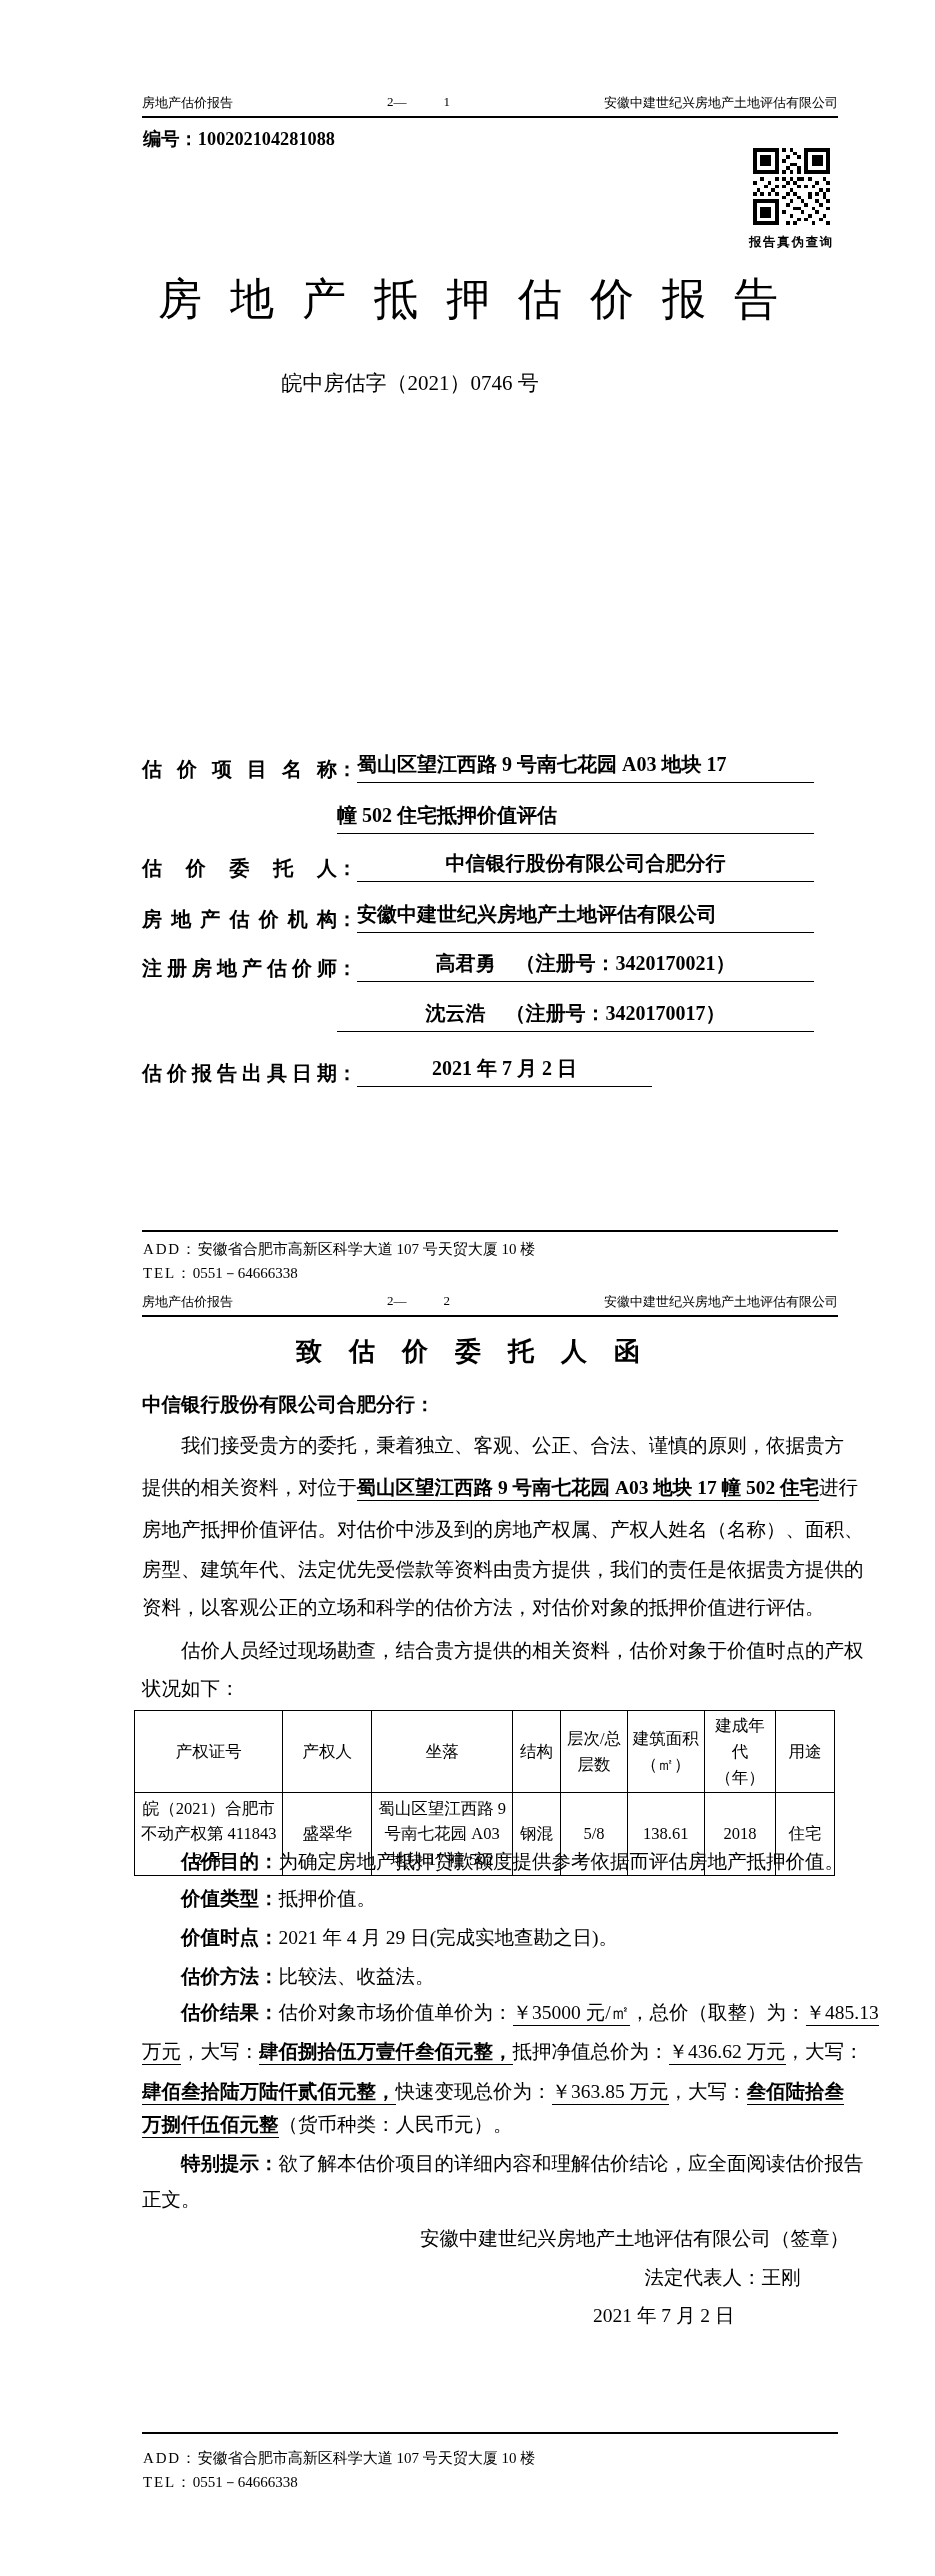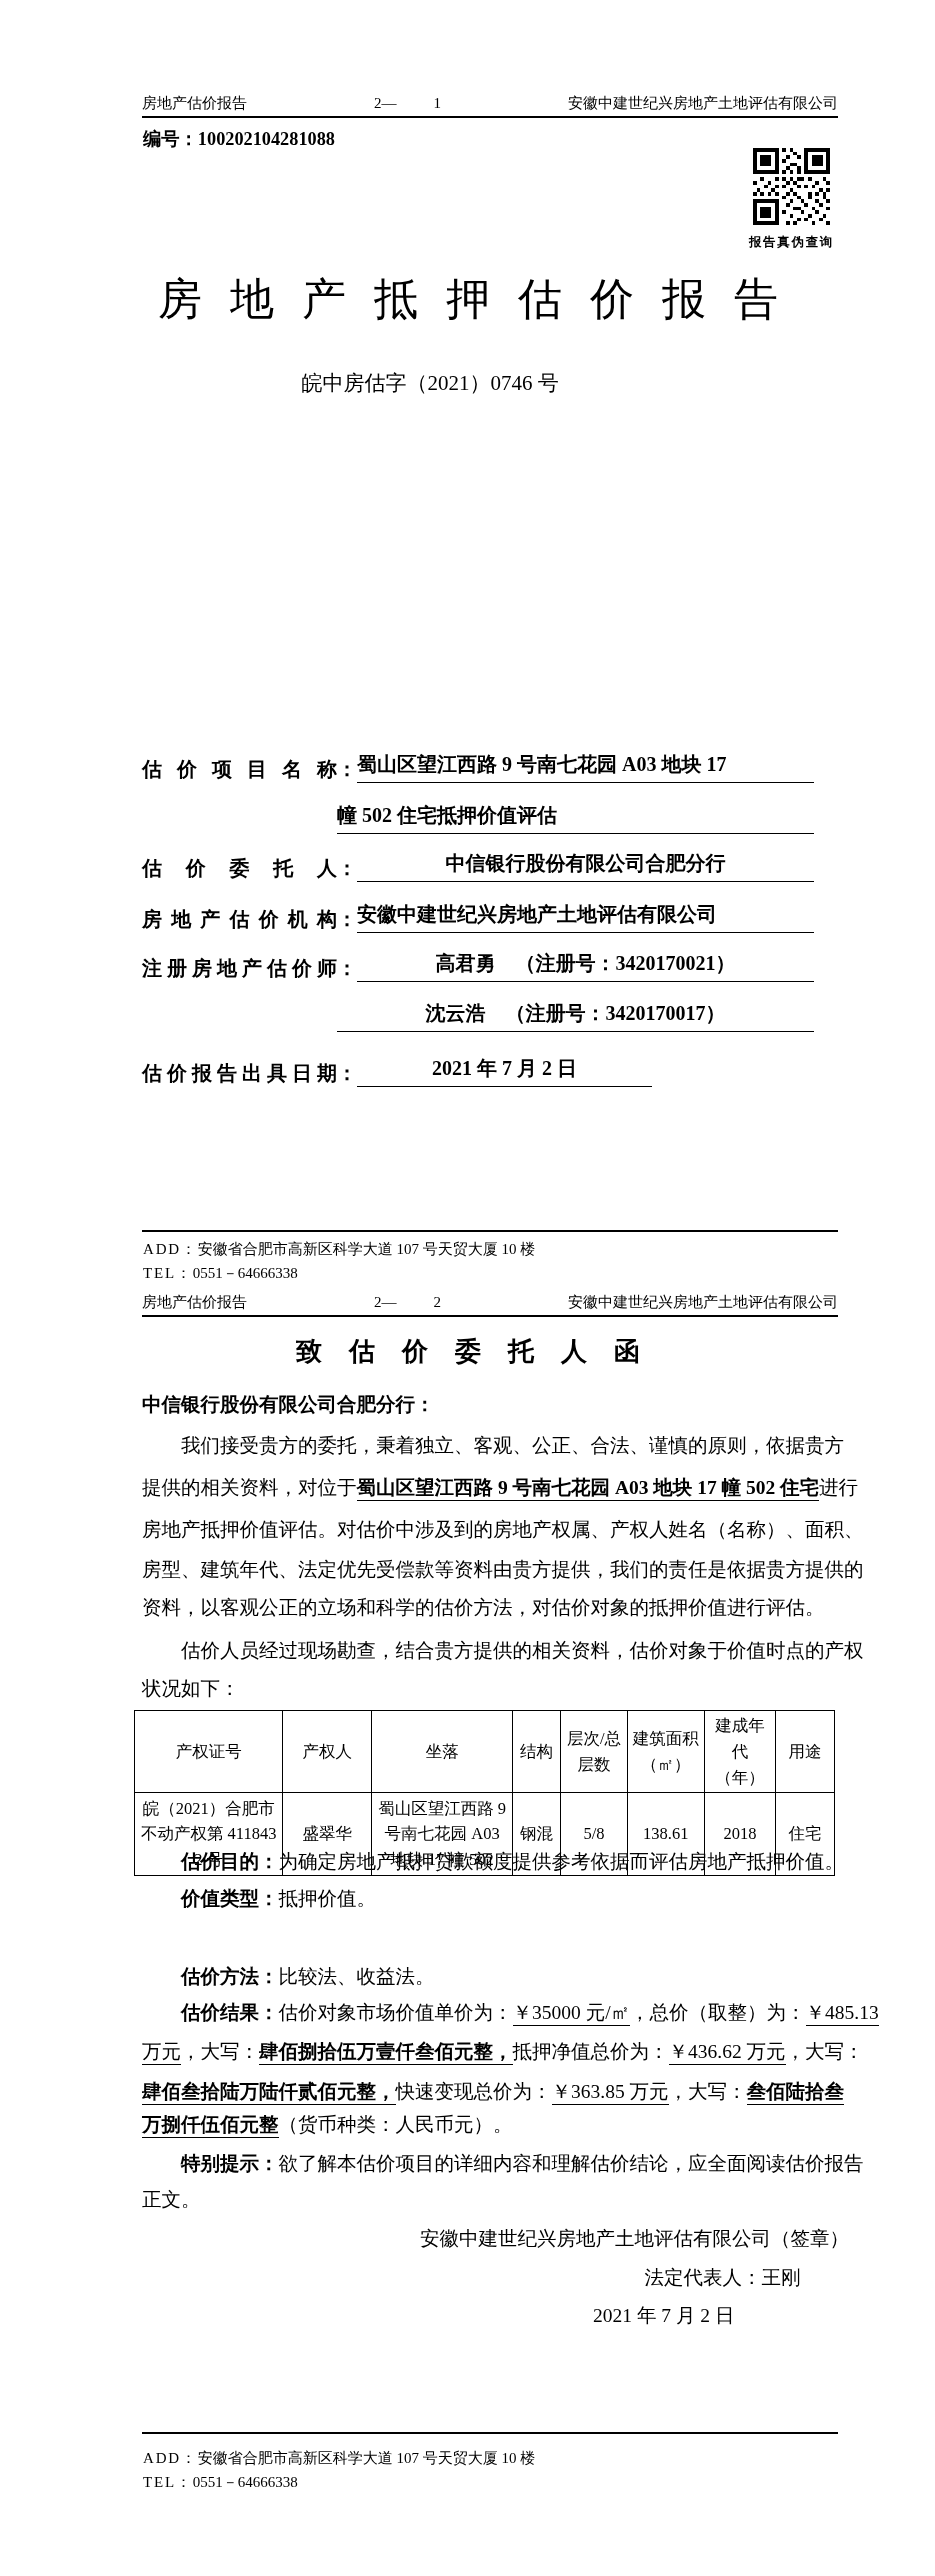--- a/index.html
+++ b/index.html
@@ -1,32 +1,32 @@
 <!DOCTYPE html>
 <html style="font-size:9.4px"><head>
 <meta charset="utf-8">
 <style>
   html,body{margin:0;padding:0;background:#ffffff;}
   #doc{position:relative;width:936px;height:2576px;background:#fff;color:#000;
        font-family:"Liberation Serif","DejaVu Serif",serif;overflow:hidden;}
   
   .phead{position:absolute;left:142px;width:696px;display:flex;justify-content:space-between;
-         align-items:center;font-size:15px;white-space:nowrap;}
+         align-items:flex-start;font-size:13px;white-space:nowrap;}
   .phead .ctr{display:flex;gap:37px;}
   .prule{position:absolute;left:142px;width:696px;height:2.4px;background:#000;}
   .fline{position:absolute;left:143px;font-size:15px;white-space:nowrap;}
   .fline .flabel{letter-spacing:1.8px;}
   
   .serial{position:absolute;left:143px;top:126px;font-size:18.3px;font-weight:bold;white-space:nowrap;}
   .qrbox{position:absolute;left:751px;top:146px;width:81px;height:81px;background:#fff;}
   .qrcap{position:absolute;left:738px;top:234px;width:107px;text-align:center;
          font-size:12.4px;font-weight:bold;letter-spacing:1.8px;white-space:nowrap;}
   .title{position:absolute;left:0;top:270px;width:936px;text-align:center;font-size:44px;
          font-weight:normal;letter-spacing:28px;padding-left:28px;box-sizing:border-box;white-space:nowrap;}
-  .docno{position:absolute;left:0;top:369px;width:820px;text-align:center;font-size:21px;white-space:nowrap;padding-left:20px;}
+  .docno{position:absolute;left:0;top:369px;width:820px;text-align:center;font-size:21px;white-space:nowrap;}
   .crow{position:absolute;left:142px;width:672px;display:flex;align-items:flex-end;
         font-size:20px;font-weight:bold;height:35px;}
   .crow .lbl{flex:none;width:195px;text-align:justify;text-align-last:justify;white-space:nowrap;}
   .crow .cln{flex:none;}
   .crow .val{flex:1 1 auto;border-bottom:1.8px solid #000;padding-bottom:4.1px;white-space:nowrap;}
   .crow .val.center{text-align:center;}
   .crow .val.short{flex:none;width:295px;text-align:center;}
   
   .line{position:absolute;left:142px;width:699px;font-size:19.5px;line-height:27px;white-space:nowrap;}
   .ind{padding-left:39px;}
@@ -183,20 +183,21 @@
         <td>138.61</td>
         <td>2018</td>
         <td>住宅</td>
       </tr>
     </tbody>
       </table>
   </div>
 
   <div class="line ind" style="top:1848px;"><span class="b">估价目的：</span><span>为确定房地产抵押贷款额度提供参考依据而评估房地产抵押价值。</span></div>
   <div class="line ind" style="top:1885px;"><span class="b">价值类型：</span><span>抵押价值。</span></div>
+  <div class="line ind" style="top:1924px;"><span class="b">价值时点：</span><span>2021 年 4 月 29 日(完成实地查勘之日)。</span></div>
   <div class="line ind" style="top:1963px;"><span class="b">估价方法：</span><span>比较法、收益法。</span></div>
 
   <div class="line ind" style="top:1999px;"><span class="b">估价结果：</span><span>估价对象市场价值单价为：</span><span class="u">￥35000 元/㎡</span><span>，总价（取整）为：</span><span class="u">￥485.13</span></div>
   <div class="line" style="top:2038px;"><span class="u">万元</span><span>，大写：</span><span class="b u">肆佰捌拾伍万壹仟叁佰元整，</span><span>抵押净值总价为：</span><span class="u">￥436.62 万元</span><span>，大写：</span></div>
   <div class="line" style="top:2078px;"><span class="b u">肆佰叁拾陆万陆仟贰佰元整，</span><span>快速变现总价为：</span><span class="u">￥363.85 万元</span><span>，大写：</span><span class="b u">叁佰陆拾叁</span></div>
   <div class="line" style="top:2111px;"><span class="b u">万捌仟伍佰元整</span><span>（货币种类：人民币元）。</span></div>
 
   <div class="line ind" style="top:2150px;"><span class="b">特别提示：</span><span>欲了解本估价项目的详细内容和理解估价结论，应全面阅读估价报告</span></div>
   <div class="line" style="top:2186px;">正文。</div>
 

